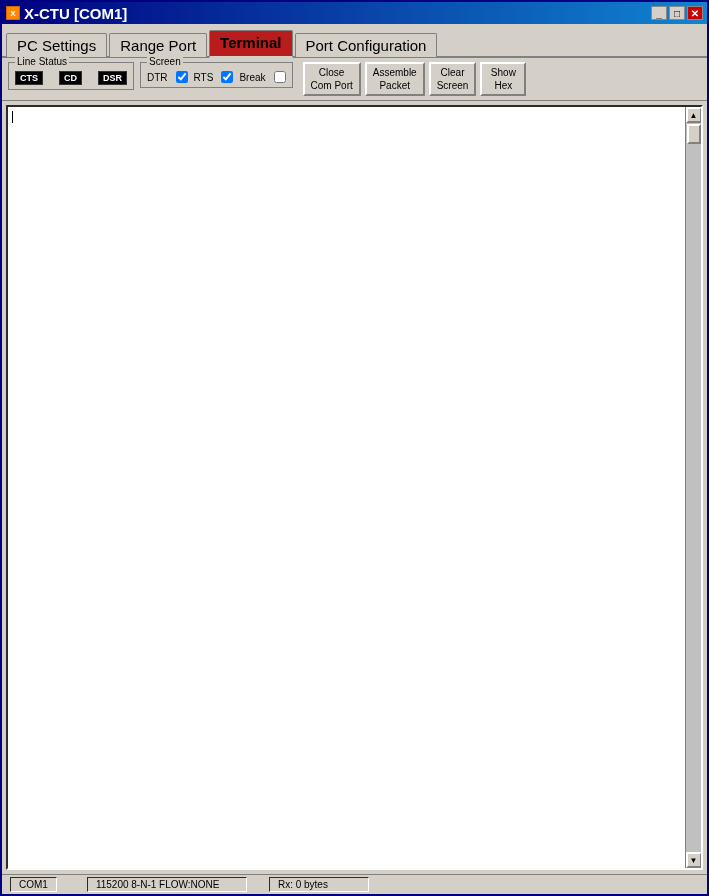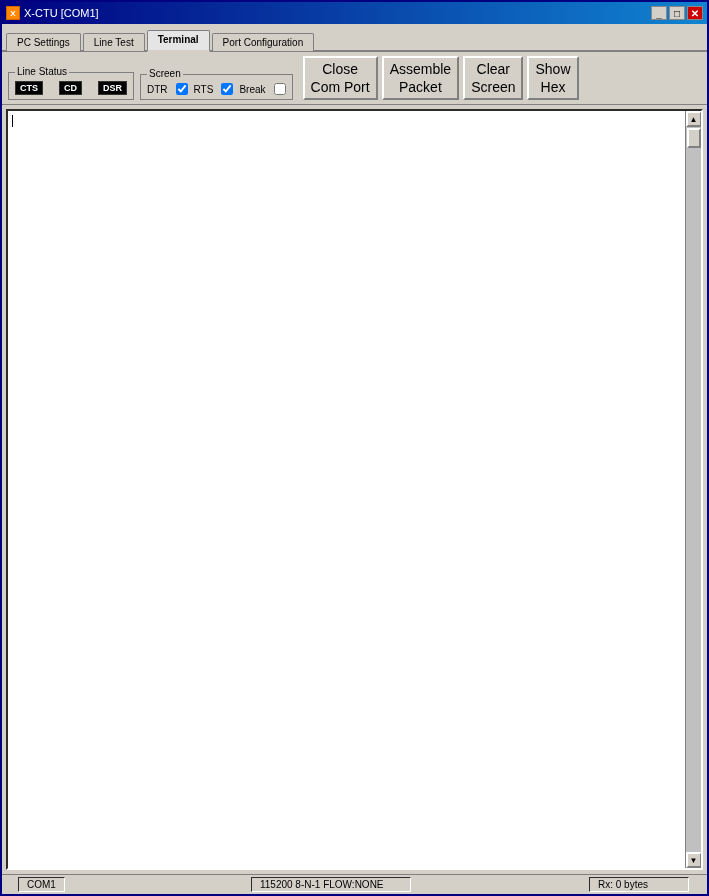--- a/index.html
+++ b/index.html
@@ -50,22 +50,22 @@
       border: 1px solid #cc6600;
       display: flex;
       align-items: center;
       justify-content: center;
       font-size: 8px;
       color: white;
       font-weight: bold;
     }
 
     .title-text {
-      font-size: 11px;
-      font-weight: normal;
+      font-size: 15px;
+      font-weight: bold;
       color: white;
     }
 
     .title-buttons {
       display: flex;
       gap: 2px;
     }
 
     .title-btn {
       width: 16px;
@@ -103,42 +103,42 @@
       border-bottom: 2px solid #808080;
       flex-shrink: 0;
     }
 
     .tab {
       padding: 3px 10px;
       border: 1px solid #808080;
       border-bottom: none;
       background: #d4d0c8;
       cursor: pointer;
-      font-size: 10px;
+      font-size: 15px;
       margin-right: 2px;
       border-top-left-radius: 2px;
       border-top-right-radius: 2px;
       position: relative;
       bottom: -1px;
     }
 
     .tab.active {
-      background: #e5e5e5;
+      background: #b91c1c;
       border-bottom: 2px solid #d4d0c8;
       font-weight: bold;
       z-index: 1;
       bottom: -2px;
       padding-bottom: 5px;
     }
 
     .toolbar {
       background: #d4d0c8;
       padding: 4px 6px;
       display: flex;
-      align-items: flex-end;
+      align-items: flex-start;
       gap: 6px;
       border-bottom: 1px solid #808080;
       flex-shrink: 0;
     }
 
     .group-box {
       border: 1px solid #808080;
       padding: 2px 6px 4px 6px;
       position: relative;
       background: #d4d0c8;
@@ -199,21 +199,21 @@
     }
 
     .toolbar-btn {
       padding: 2px 6px;
       border: 2px solid;
       border-top-color: #ffffff;
       border-left-color: #ffffff;
       border-bottom-color: #808080;
       border-right-color: #808080;
       background: #d4d0c8;
-      font-size: 14px;
+      font-size: 10px;
       cursor: pointer;
       text-align: center;
       min-width: 46px;
       line-height: 1.3;
     }
 
     .terminal-area {
       flex: 1;
       background: #ffffff;
       margin: 4px 4px 4px 4px;
@@ -291,25 +291,24 @@
       border-bottom-color: #808080;
       border-right-color: #808080;
       margin: 1px;
     }
 
     .status-bar {
       background: #d4d0c8;
       border-top: 1px solid #808080;
       display: flex;
       align-items: center;
-      padding: 1px 16px;
+      padding: 1px 8px;
       height: 20px;
       flex-shrink: 0;
       gap: 0;
-      justify-content: space-between;
     }
 
     .status-segment {
       padding: 1px 8px;
       font-size: 10px;
       border: 1px inset #808080;
       border-top-color: #808080;
       border-left-color: #808080;
       border-bottom-color: #ffffff;
       border-right-color: #ffffff;
@@ -347,21 +346,21 @@
       <div class="title-btn maximize">□</div>
       <div class="title-btn close">✕</div>
     </div>
   </div>
 
   <div class="tabs-bar">
     <div class="tab">
       <span>PC Settings</span>
     </div>
     <div class="tab">
-      <span>Line Test</span>
+      <span>Range Port</span>
     </div>
     <div class="tab active">
       <span>Terminal</span>
     </div>
     <div class="tab">
       <span>Port Configuration</span>
     </div>
   </div>
 
   <div class="toolbar">

